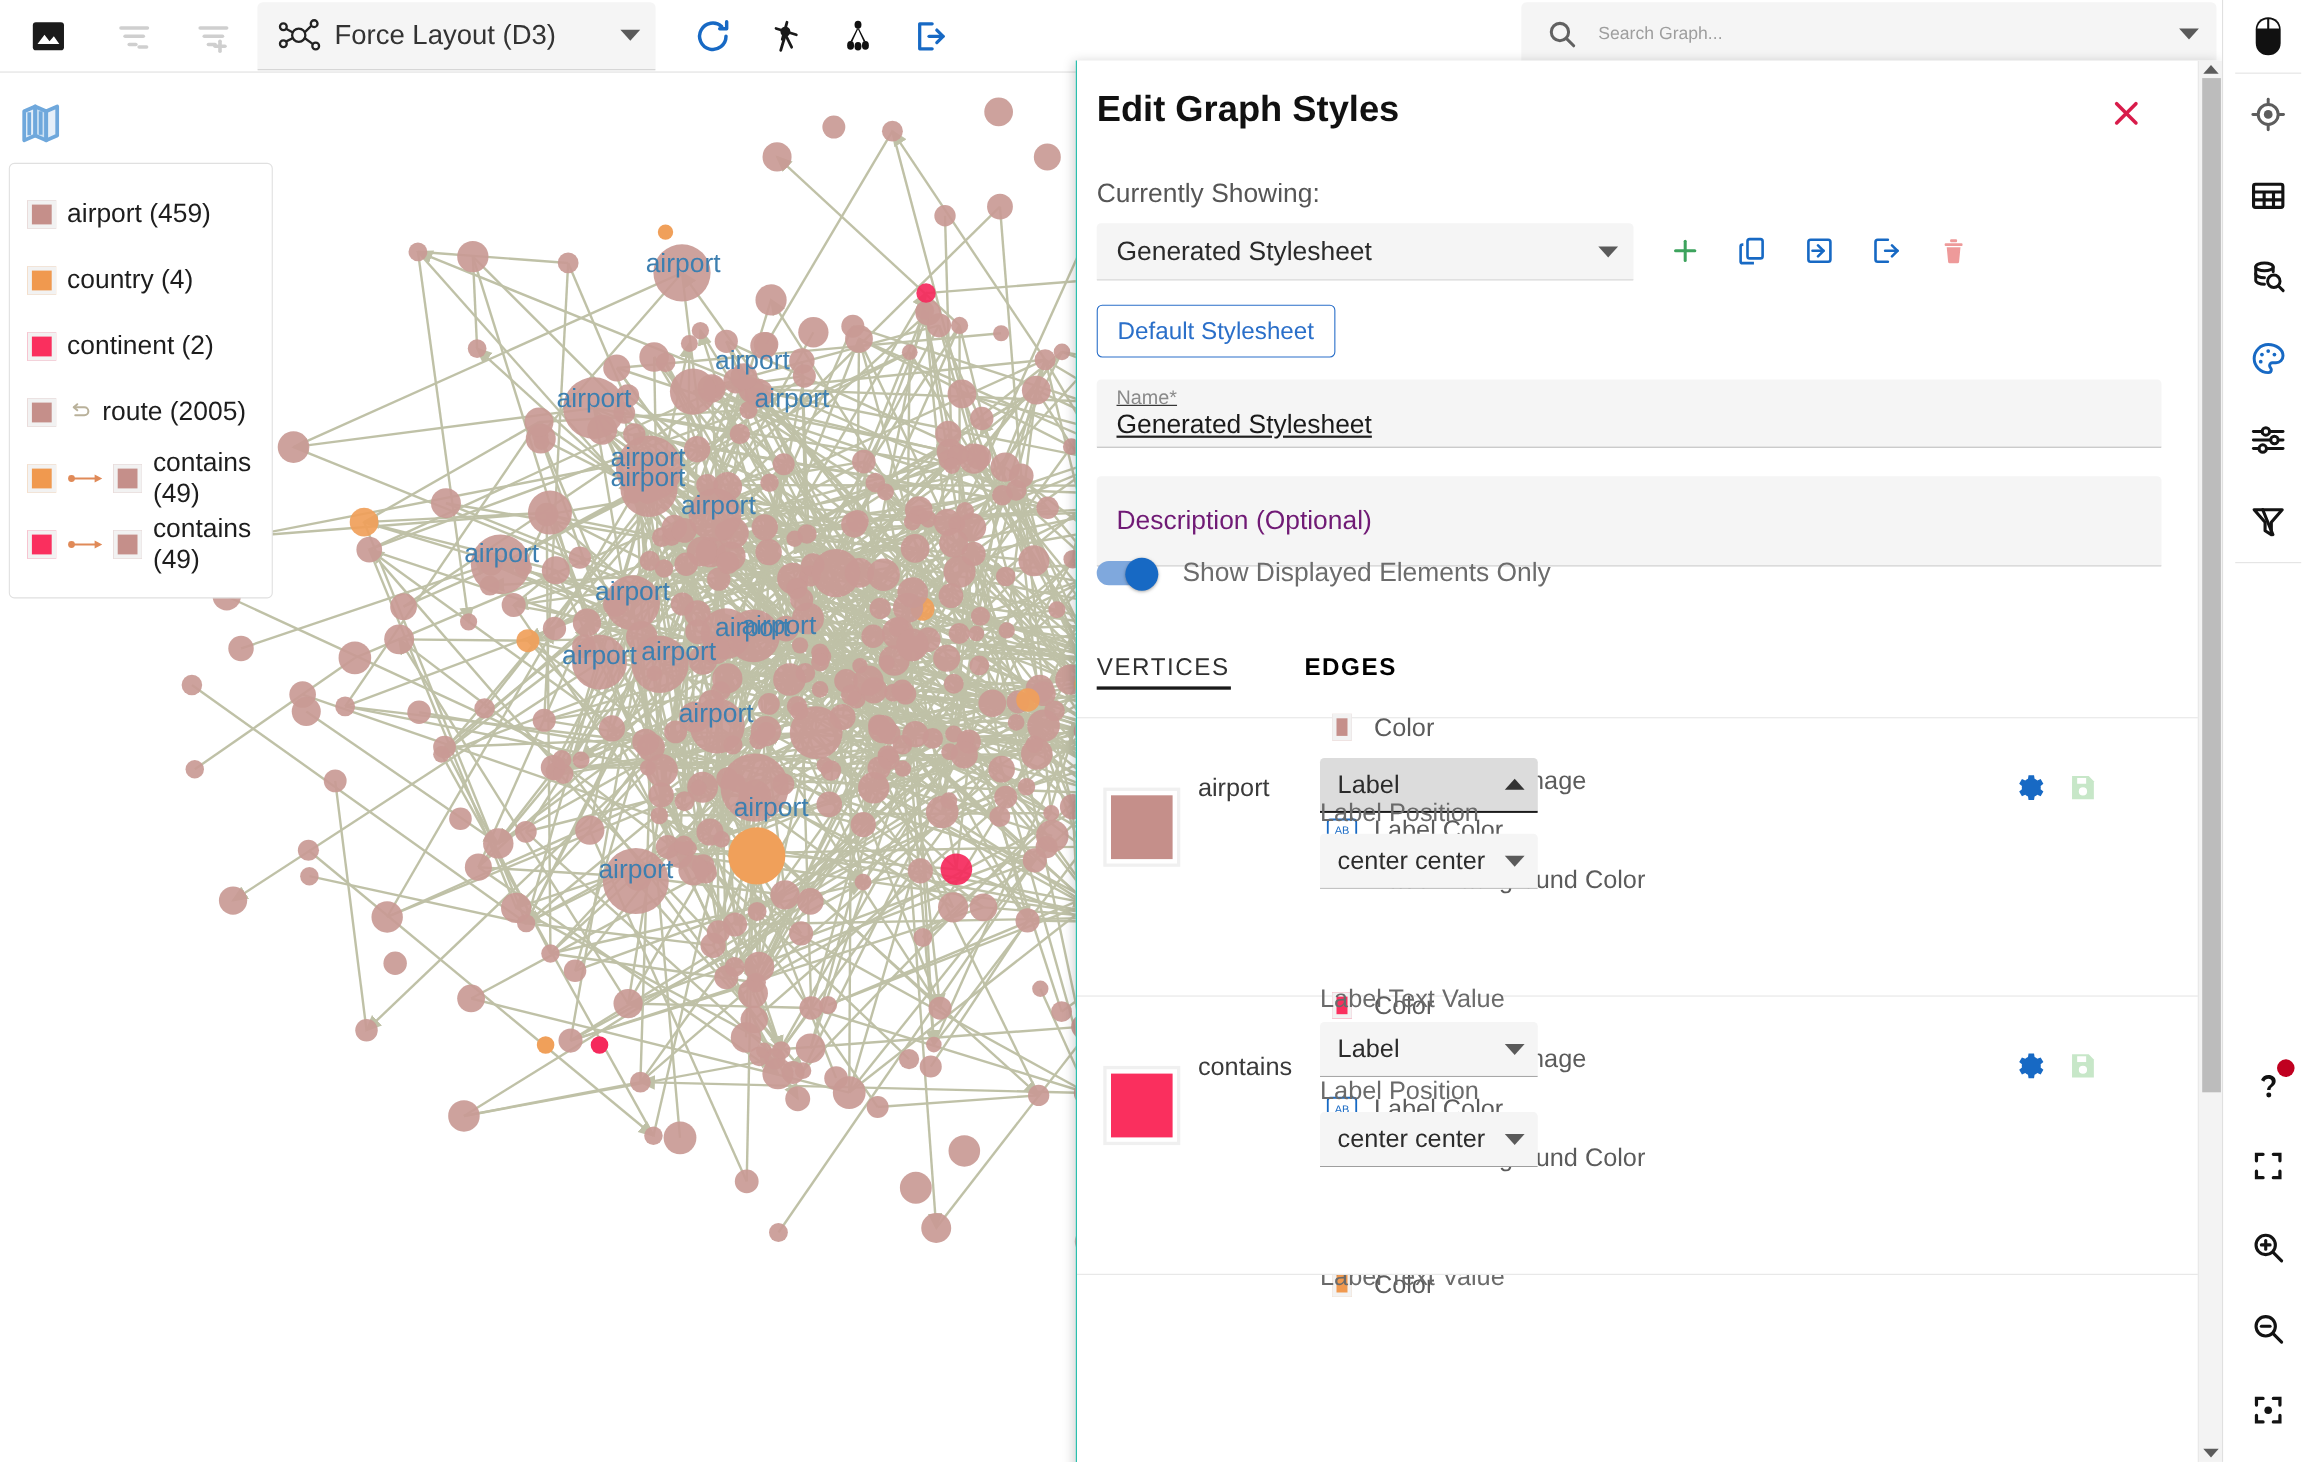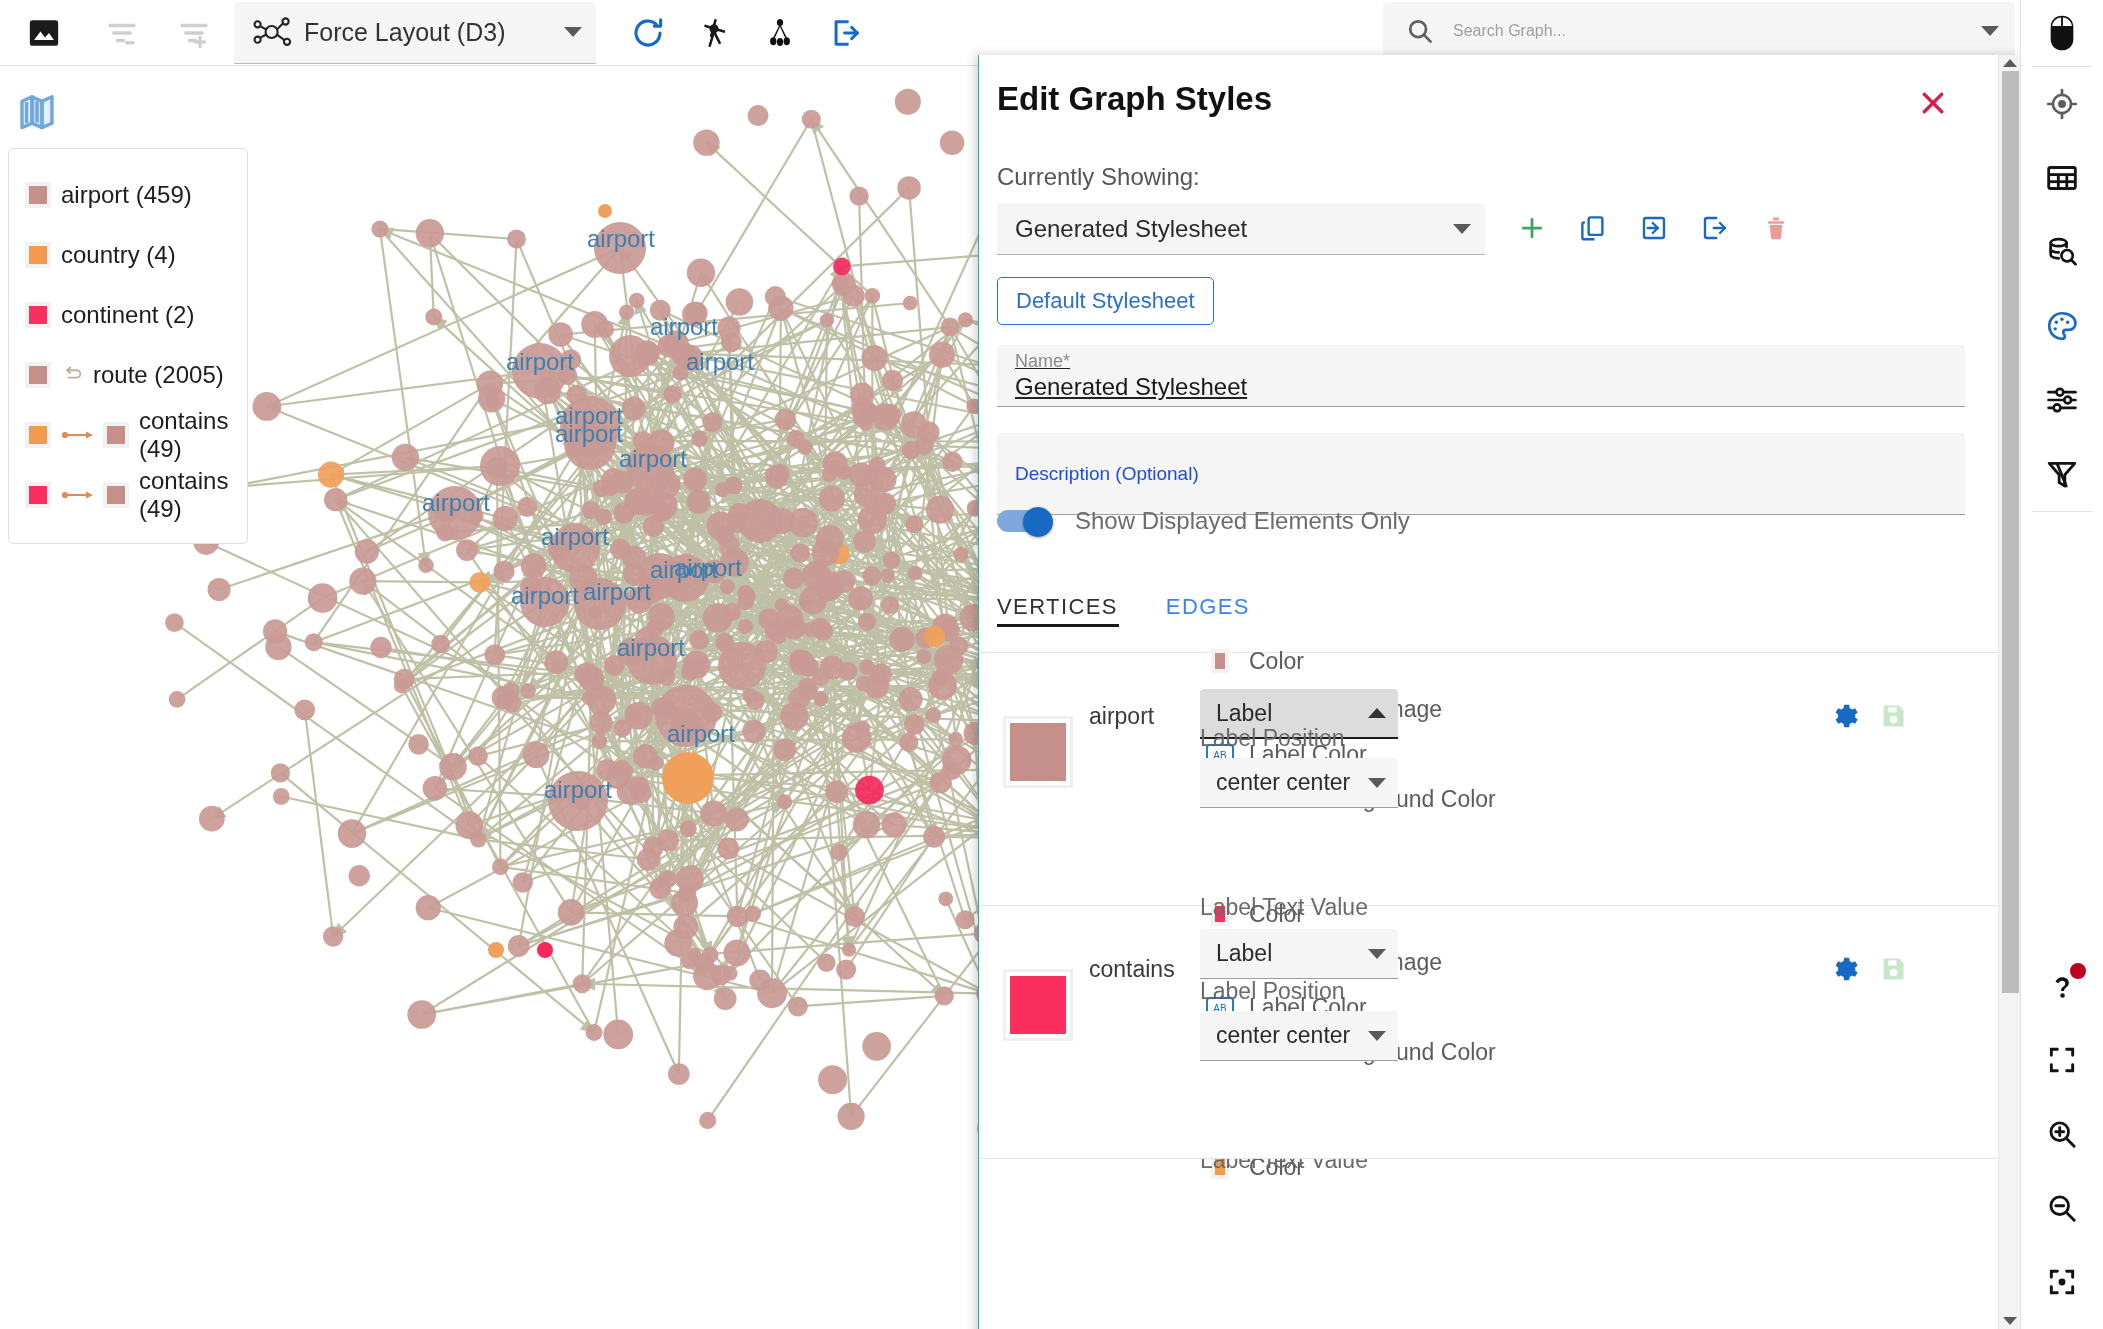--- a/index.html
+++ b/index.html
@@ -119,38 +119,38 @@
     padding:6px 18px 0 18px;
     text-decoration:underline;
   }
   #name-field .flab { font-size:18px; color:#8a8a8a; line-height:20px;}
   #name-field .fval { font-size:24px; color:#1a1a1a; line-height:32px;}
   #desc-field {
     position:absolute; left:18px; top:378px; width:968px; height:82px;
     background:#f5f5f5; border-bottom:1px solid #9e9e9e; border-radius:4px 4px 0 0;
     display:flex; align-items:center; padding:0 18px;
   }
-  #desc-field .ph { font-size:19px; color:#1d4ed8; }
+  #desc-field .ph { font-size:24px; color:#701a75; }
 
   #toggle-row {
     position:absolute; left:18px; top:452px; display:flex; align-items:center; gap:22px;
   }
   .switch { position:relative; width:56px; height:28px; cursor:pointer; }
   .switch .track { position:absolute; left:0; top:3px; width:50px; height:22px; border-radius:11px; background:#7fa8dd; }
   .switch .knob { position:absolute; left:26px; top:0; width:30px;height:30px;border-radius:50%;background:#1769c4;
      box-shadow:0 1px 3px rgba(0,0,0,.35);}
   #toggle-label { font-size:24px; color:#6c6c6c; }
 
   #tabs {
     position:absolute; left:18px; top:529px; width:968px; height:46px;
     display:flex; gap:0; align-items:flex-end;
   }
   .tab { font-size:22px; letter-spacing:1.4px; color:#303030; padding:0 26px 10px 0; cursor:pointer;}
   .tab.first { padding-right:20px;}
-  .tab.inactive { color:#3b82f6; margin-left:28px; }
+  .tab.inactive { color:#000000; margin-left:48px;font-weight:bold; }
   #tab-underline { position:absolute; left:18px; top:569px; width:122px; height:3px; background:#1a1a1a;}
 
   
   .vrow { position:absolute; left:0; width:1020px; border-top:1px solid #e6e6e6; }
   .vrow .swatch-box {
     position:absolute; left:24px; width:70px; height:72px; border:3px solid #f0f0f0;
     background:#fff; display:flex;align-items:center;justify-content:center;
   }
   .vrow .swatch-in { width:56px;height:58px; }
   .vrow .vname { position:absolute; left:110px; font-size:23px; color:#3a3a3a; }

